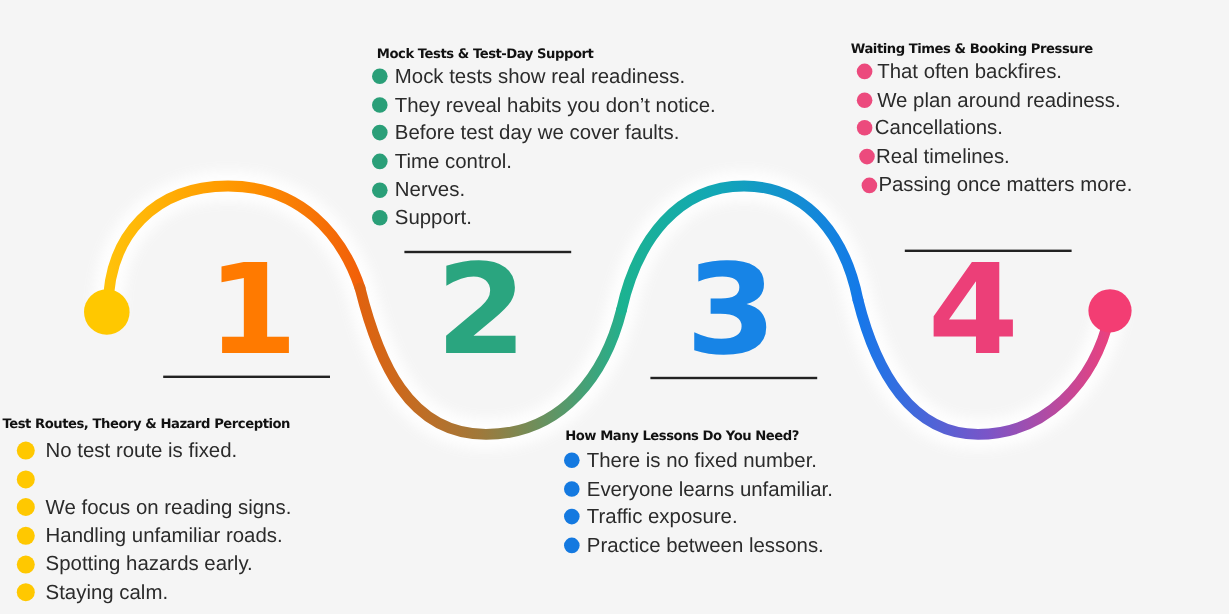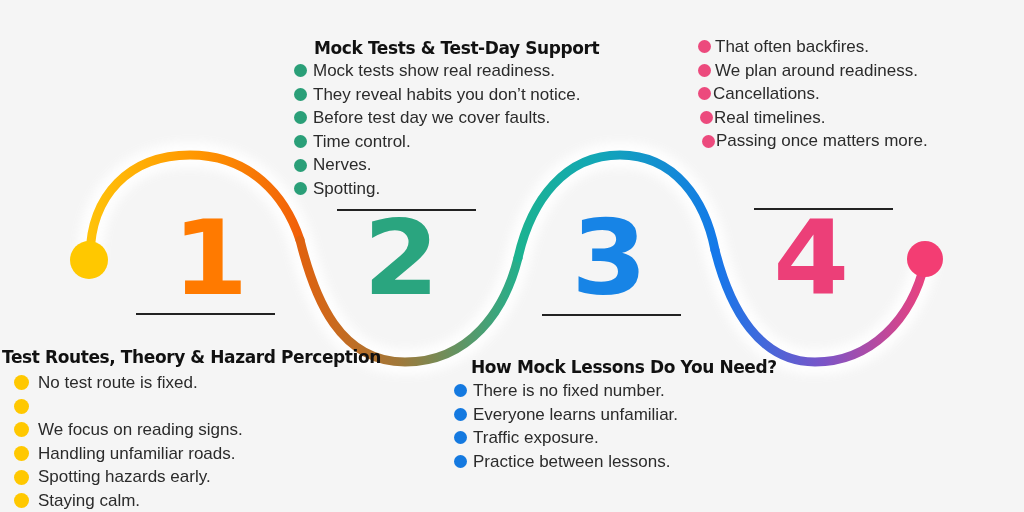--- a/index.html
+++ b/index.html
@@ -1,22 +1,22 @@
 <!DOCTYPE html>
 <html><head>
 <meta charset="utf-8">
 <style>
   html,body{margin:0;padding:0;}
   body{width:1024px;height:512px;background:#f5f5f5;position:relative;overflow:hidden;font-family:"DejaVu Sans","Liberation Sans",sans-serif;}
   .wave{position:absolute;left:0;top:0;}
   .num{position:absolute;font-family:"DejaVu Sans","Liberation Sans",sans-serif;font-weight:900;font-size:104px;line-height:1;transform:scaleX(1.05);}
   .rule{position:absolute;height:2px;background:#222;}
   .block{position:absolute;}
-  .block h3{margin:0;font-family:"DejaVu Sans","Liberation Sans",sans-serif;font-weight:900;font-size:17px;color:#111;letter-spacing:-0.4px;white-space:nowrap;}
-  .block ul{list-style:none;margin:0;padding:0;}
+  .block h3{margin:0;font-family:"DejaVu Sans","Liberation Sans",sans-serif;font-weight:900;font-size:11px;color:#111;letter-spacing:-0.4px;white-space:nowrap;}
+  .block ul{list-style:none;margin:16px;padding:0;}
   .block li{font-family:"Liberation Sans",sans-serif;font-size:17px;color:#2b2b2b;height:23.6px;line-height:23.6px;white-space:nowrap;display:flex;align-items:center;}
   .dot{display:inline-block;width:13px;height:13px;border-radius:50%;margin-right:6px;flex:none;}
 </style>
 </head>
 <body>
 
 <svg class="wave" width="1024" height="512" viewBox="0 0 1024 512">
   <defs>
     <linearGradient id="g1" x1="90" y1="0" x2="310" y2="0" gradientUnits="userSpaceOnUse">
       <stop offset="0" stop-color="#ffc20a"></stop>
@@ -109,27 +109,27 @@
     <li>
         <span class="dot" style="background:#2a9f78;"></span>
         <span>Time control.</span>
       </li>
     <li>
         <span class="dot" style="background:#2a9f78;"></span>
         <span>Nerves.</span>
       </li>
     <li>
         <span class="dot" style="background:#2a9f78;"></span>
-        <span>Spotting.</span>
+        <span>Support.</span>
       </li>
   </ul>
 </div>
 
 <div class="block" style="left:454px;top:357px;">
-  <h3 style="margin-left:17px;">How Mock Lessons Do You Need?</h3>
+  <h3 style="margin-left:17px;">How Many Lessons Do You Need?</h3>
   <ul style="margin-top:2px;">
     <li>
         <span class="dot" style="background:#1479e0;"></span>
         <span>There is no fixed number.</span>
       </li>
     <li>
         <span class="dot" style="background:#1479e0;"></span>
         <span>Everyone learns unfamiliar.</span>
       </li>
     <li>
@@ -137,20 +137,21 @@
         <span>Traffic exposure.</span>
       </li>
     <li>
         <span class="dot" style="background:#1479e0;"></span>
         <span>Practice between lessons.</span>
       </li>
   </ul>
 </div>
 
 <div class="block" style="left:698px;top:34px;">
+  <h3 style="margin-left:11px;">Waiting Times &amp; Booking Pressure</h3>
   <ul style="margin-top:1px;">
     <li>
         <span class="dot" style="background:#ec4a7d;margin-right:4px;"></span>
         <span>That often backfires.</span>
       </li>
     <li>
         <span class="dot" style="background:#ec4a7d;margin-right:4px;"></span>
         <span>We plan around readiness.</span>
       </li>
     <li>

